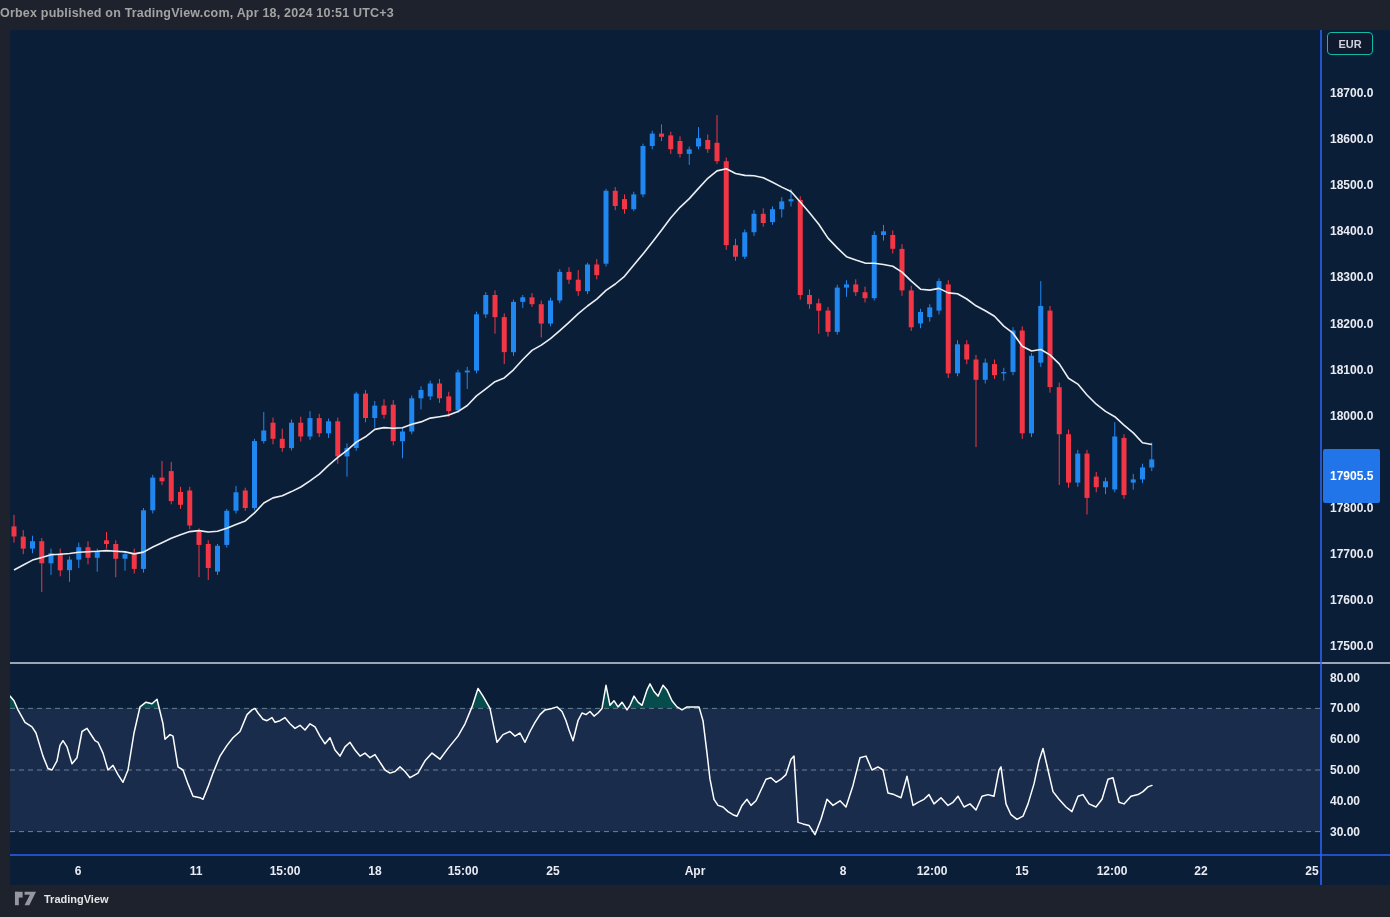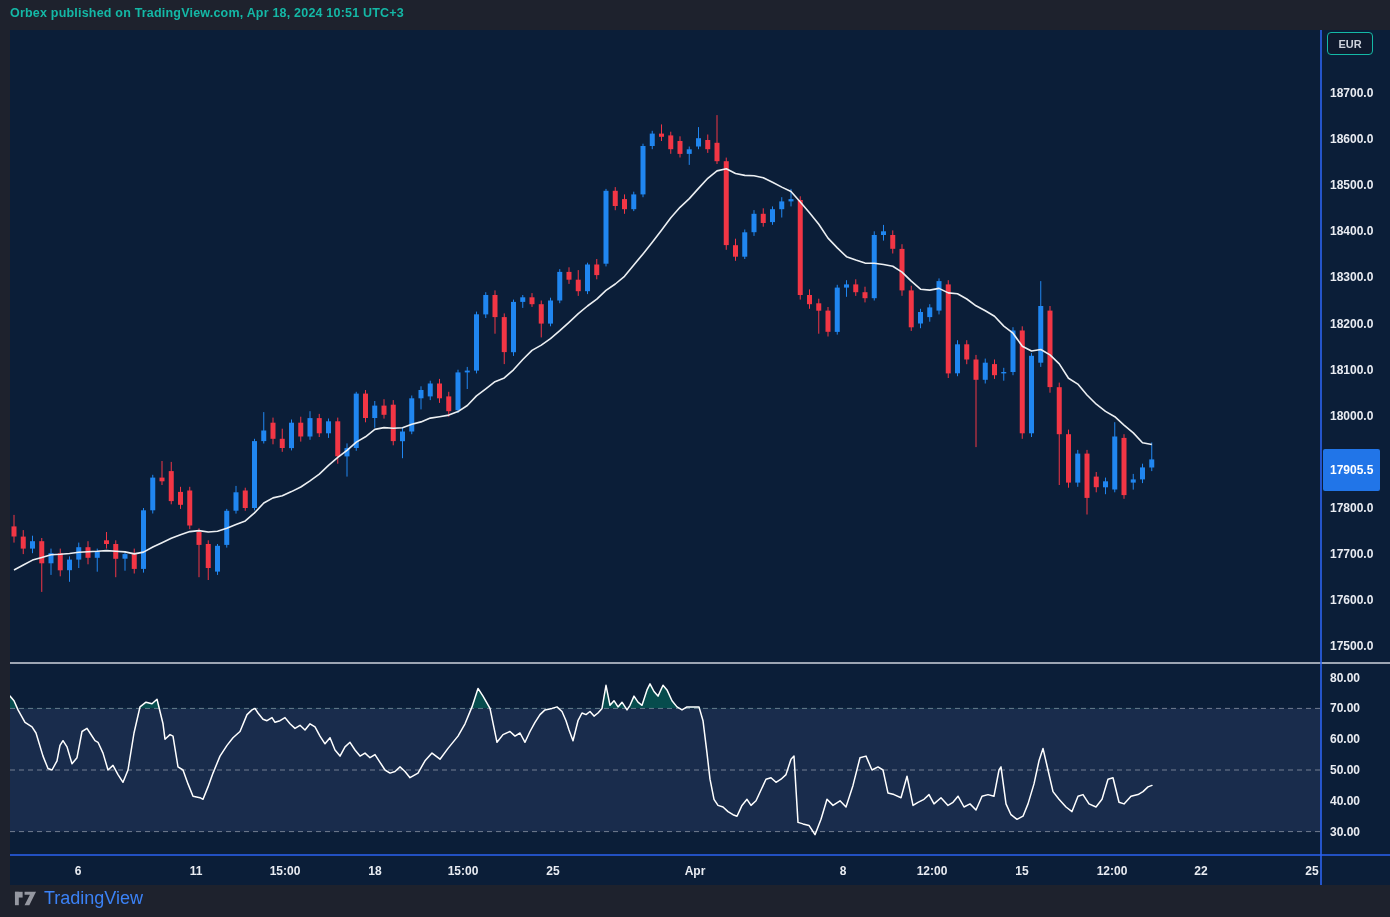--- a/index.html
+++ b/index.html
@@ -1,25 +1,25 @@
 <!DOCTYPE html>
 <html><head>
 <meta charset="utf-8">
 <style>
   html,body{margin:0;padding:0;background:#1e222d;font-family:"Liberation Sans",sans-serif;}
   #stage{position:relative;width:1390px;height:917px;background:#1e222d;overflow:hidden;}
-  #title{position:absolute;left:10px;top:6px;font-size:12.5px;font-weight:bold;color:#14b8a6;letter-spacing:.2px;}
+  #title{position:absolute;left:0;top:6px;font-size:12.5px;font-weight:bold;color:#a3a3a3;letter-spacing:.2px;}
   #chart-bg{position:absolute;left:10px;top:30px;width:1380px;height:855px;background:#0b1e38;}
   #chart-svg{position:absolute;left:10px;top:30px;}
   #currency-box{position:absolute;left:1327px;top:32px;width:46px;height:23px;line-height:23px;text-align:center;
     color:#cfd3dc;font-size:11px;font-weight:bold;background:#101a2e;border:1px solid #14b8a6;border-radius:4px;box-sizing:border-box;}
-  #price-tag{position:absolute;left:1323px;top:449px;height:20px;line-height:20px;padding:11px 7px;
+  #price-tag{position:absolute;left:1323px;top:449px;height:20px;line-height:20px;padding:17px 7px;
     background:#2175e8;color:#ffffff;font-size:12px;font-weight:bold;border-radius:2px;}
   #tv-logo{position:absolute;left:14px;top:887px;display:flex;align-items:center;gap:7px;color:#9598a1;}
-  #tv-logo .brand{font-size:18px;font-weight:normal;color:#3b82f6;}
+  #tv-logo .brand{font-size:11px;font-weight:bold;color:#e5e5e5;}
   text{font-family:"Liberation Sans",sans-serif;}
 </style>
 </head>
 <body>
 
 <div id="stage">
   <div id="title">Orbex published on TradingView.com, Apr 18, 2024 10:51 UTC+3</div>
 
   <div id="chart-bg"></div>
   <svg id="chart-svg" width="1380" height="855">

